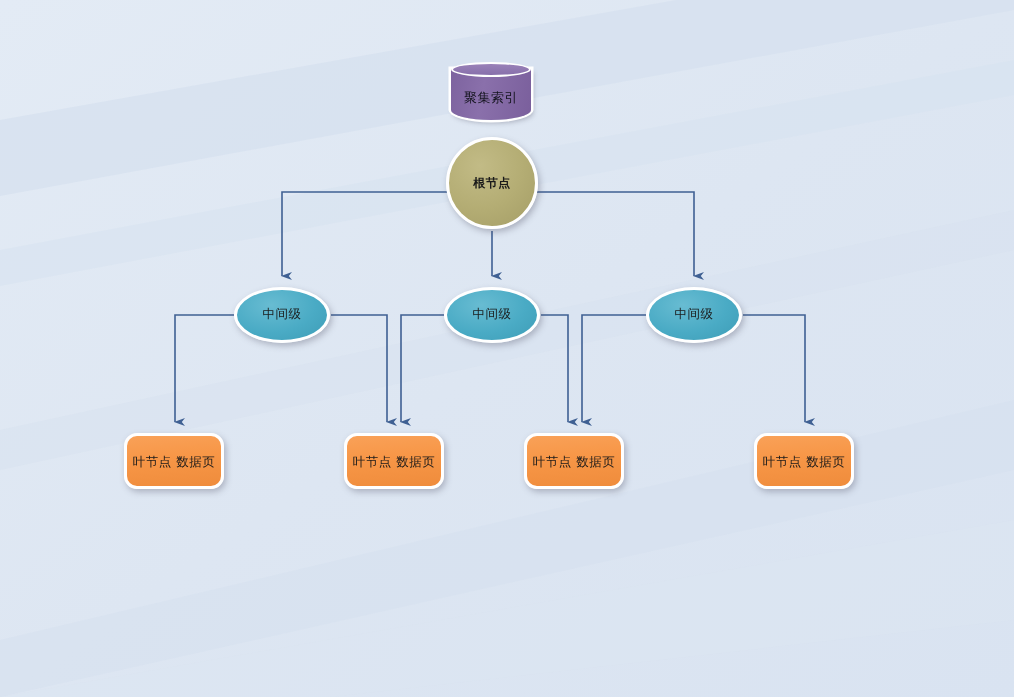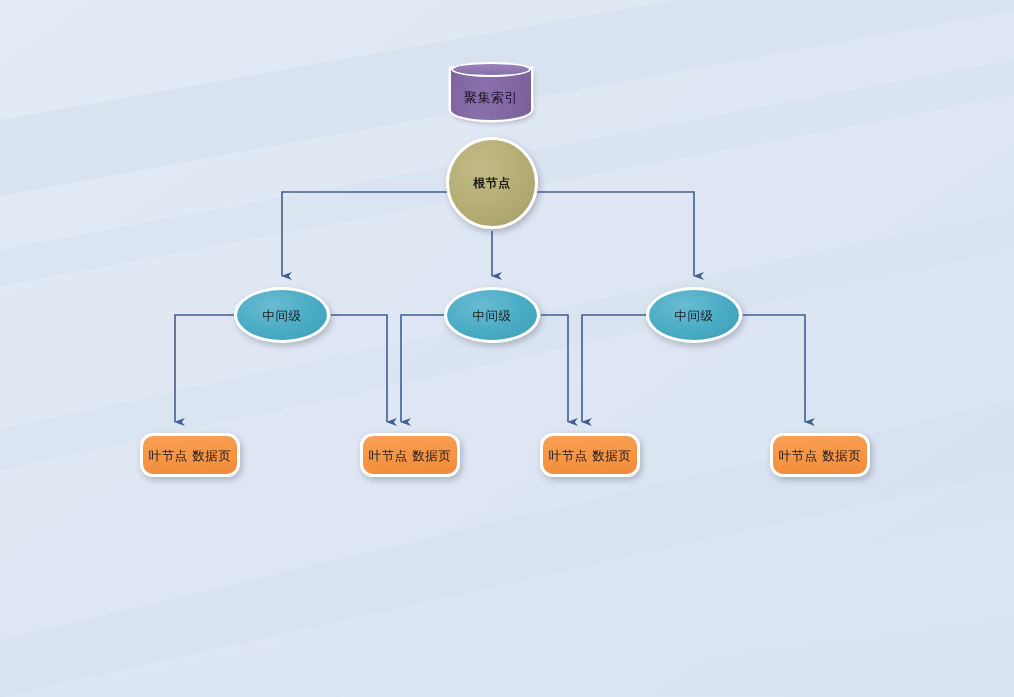--- a/index.html
+++ b/index.html
@@ -102,34 +102,34 @@
   }
   
   .node-middle {
     width: 96px;
     height: 56px;
     border-radius: 50%;
     background: radial-gradient(ellipse at 38% 30%, #68bcd2 0%, #4aabc5 55%, #3d9cb6 100%);
     border: 3px solid #ffffff;
     box-shadow: 2px 3px 6px rgba(80,80,100,0.34);
     font-size: 12.5px;
+    font-family: Liberation Mono, monospace;
   }
   #node-middle-1 { left: 234px; top: 287px; }
   #node-middle-2 { left: 444px; top: 287px; }
   #node-middle-3 { left: 646px; top: 287px; }
   
   .node-leaf {
     width: 100px;
-    height: 44px;
+    height: 56px;
     border-radius: 13px;
     background: linear-gradient(175deg, #f9a158 0%, #f79646 45%, #ef8c3c 100%);
     border: 3px solid #ffffff;
     box-shadow: 2px 3px 6px rgba(80,80,100,0.34);
     font-size: 12.5px;
-    margin-left: 16px;
   }
   #node-leaf-1 { left: 124px; top: 433px; }
   #node-leaf-2 { left: 344px; top: 433px; }
   #node-leaf-3 { left: 524px; top: 433px; }
   #node-leaf-4 { left: 754px; top: 433px; }
 </style>
 </head>
 <body>
 
 <div id="canvas">

